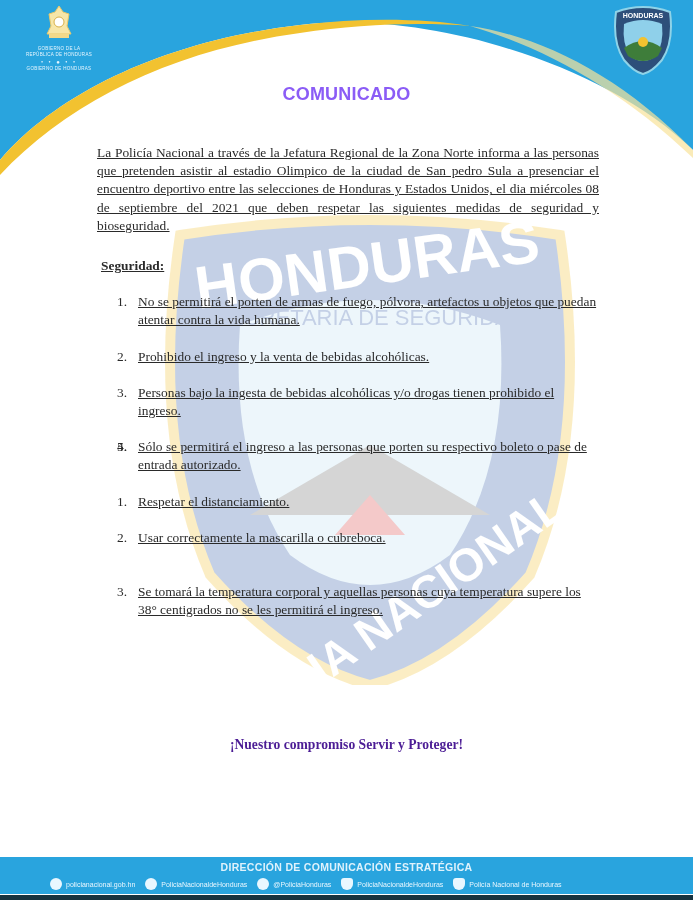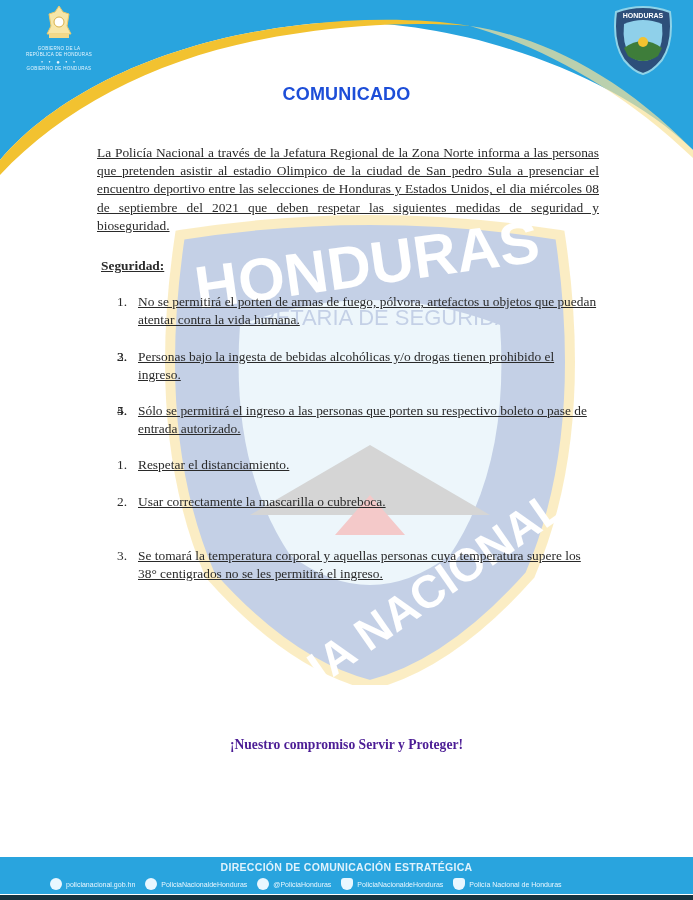--- a/index.html
+++ b/index.html
@@ -11,21 +11,21 @@
   }
   .header-svg { position: absolute; left: 0; top: 0; width: 693px; height: 180px; z-index: 1; }
   .watermark { position: absolute; left: 150px; top: 215px; width: 440px; height: 470px; z-index: 0; opacity: 0.28; }
   .gov-logo { position: absolute; left: 18px; top: 4px; width: 82px; height: 80px; z-index: 2; text-align: center; }
   .gov-logo .emblem { width: 28px; height: 38px; margin: 0 auto; }
   .gov-logo .caption { font-family: "Liberation Sans", sans-serif; color: #e8f6ff; font-size: 4.5px; line-height: 6px; letter-spacing: 0.3px; }
   .gov-logo .dots { color: #e8f6ff; font-size: 6px; letter-spacing: 2px; line-height: 8px; }
   .police-badge { position: absolute; left: 612px; top: 4px; width: 62px; height: 72px; z-index: 2; }
   .title {
     position: absolute; left: 0; right: 0; top: 84px; text-align: center; z-index: 2;
-    font-family: "Liberation Sans", "DejaVu Sans", sans-serif; font-weight: bold; font-size: 18px; color: #1d4ed8; letter-spacing: 0.2px;
+    font-family: "Liberation Sans", "DejaVu Sans", sans-serif; font-weight: bold; font-size: 18px; color: #8b5cf6; letter-spacing: 0.2px;
   }
   .content { position: absolute; left: 97px; top: 144px; width: 502px; z-index: 2; font-size: 13.4px; line-height: 18.2px; text-decoration: underline; }
   .intro { text-align: justify; margin: 0; }
   .section-heading { font-weight: bold; margin: 4px; }
   .list { list-style: none; margin: 0; padding: 0; }
   .list li { position: relative; padding-left: 41px; }
   .list li .num { position: absolute; left: 20px; top: 0; }
   .footer-tagline { position: absolute; left: 0; right: 0; top: 737px; text-align: center; font-weight: bold; font-size: 13.6px; z-index: 2; color: #4c1d95; }
   .footer-bar {
     position: absolute; left: 0; top: 857px; width: 693px; height: 37px; background: #29a4de; z-index: 2;
@@ -78,21 +78,21 @@
 </svg>
 
 <div class="title">COMUNICADO</div>
 
 <div class="content">
   <p class="intro">La Policía Nacional a través de la Jefatura Regional de la Zona Norte informa a las personas que pretenden asistir al estadio Olimpico de la ciudad de San pedro Sula a presenciar el encuentro deportivo entre las selecciones de Honduras y Estados Unidos, el dia miércoles 08 de septiembre del 2021 que deben respetar las siguientes medidas de seguridad y bioseguridad.</p>
 
   <p class="section-heading" style="margin-top:22px;">Seguridad:</p>
   <ol class="list">
     <li style="margin-top:18px;"><span class="num">1.</span><span>No se permitirá el porten de armas de fuego, pólvora, artefactos u objetos que puedan atentar contra la vida humana.</span></li>
-    <li style="margin-top:18px;"><span class="num">2.</span></li>
+    <li style="margin-top:18px;"><span class="num">2.</span><span>Prohibido el ingreso y la venta de bebidas alcohólicas.</span></li>
     <li style="margin-top:18px;"><span class="num">3.</span><span>Personas bajo la ingesta de bebidas alcohólicas y/o drogas tienen prohibido el ingreso.</span></li>
     <li style="margin-top:18px;"><span class="num">4.</span></li>
     <li style="margin-top:18px;"><span class="num">5.</span><span>Sólo se permitirá el ingreso a las personas que porten su respectivo boleto o pase de entrada autorizado.</span></li>
   </ol>
 
   <ol class="list">
     <li style="margin-top:18px;"><span class="num">1.</span><span>Respetar el distanciamiento.</span></li>
     <li style="margin-top:18px;"><span class="num">2.</span><span>Usar correctamente la mascarilla o cubreboca.</span></li>
     <li style="margin-top:36px;"><span class="num">3.</span><span>Se tomará la temperatura corporal y aquellas personas cuya temperatura supere los 38° centigrados no se les permitirá el ingreso.</span></li>
   </ol>

